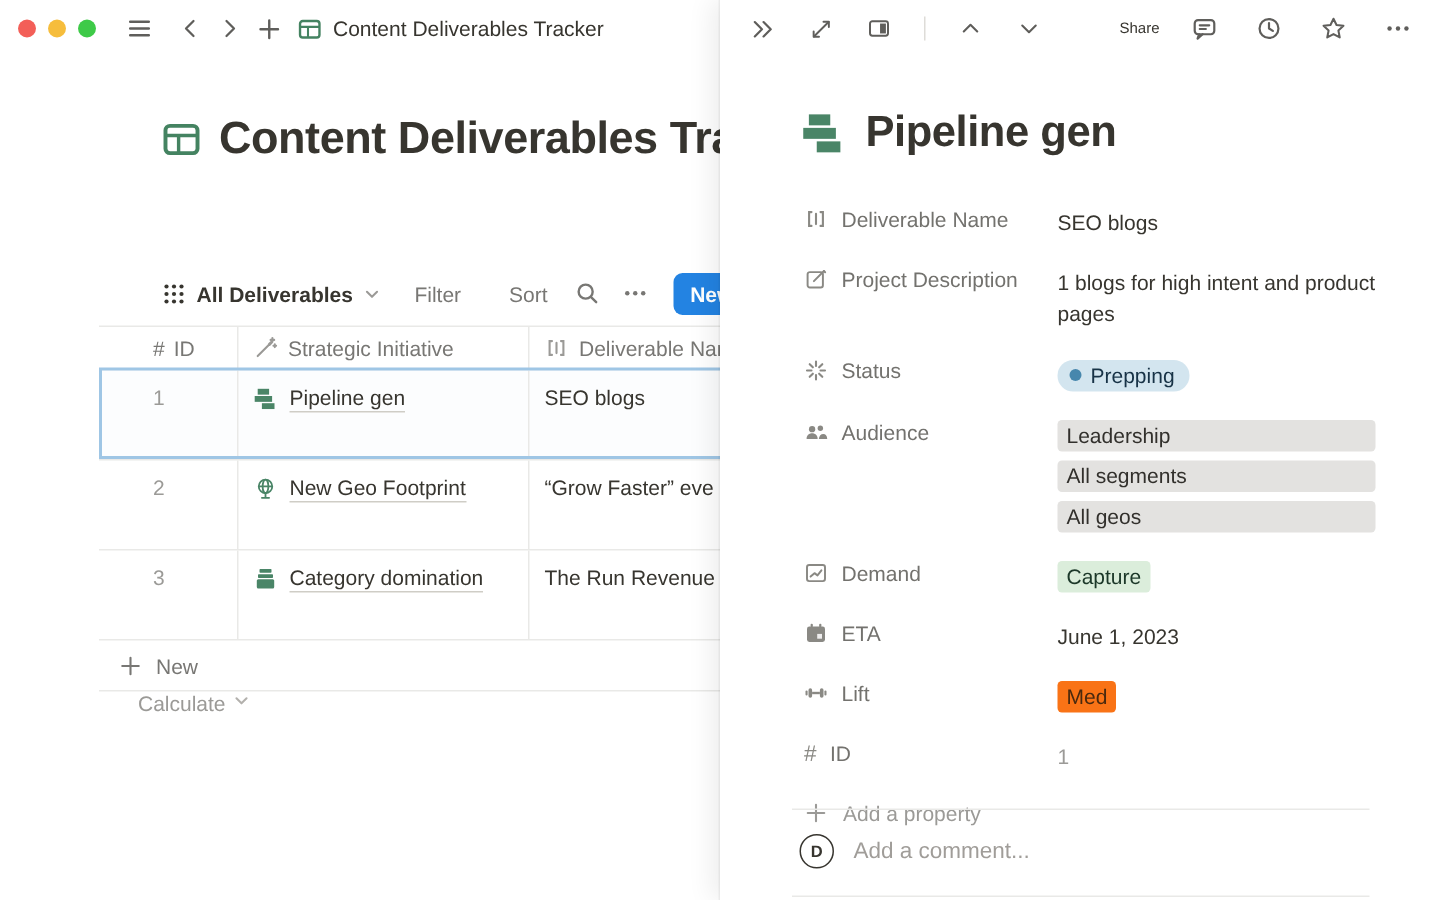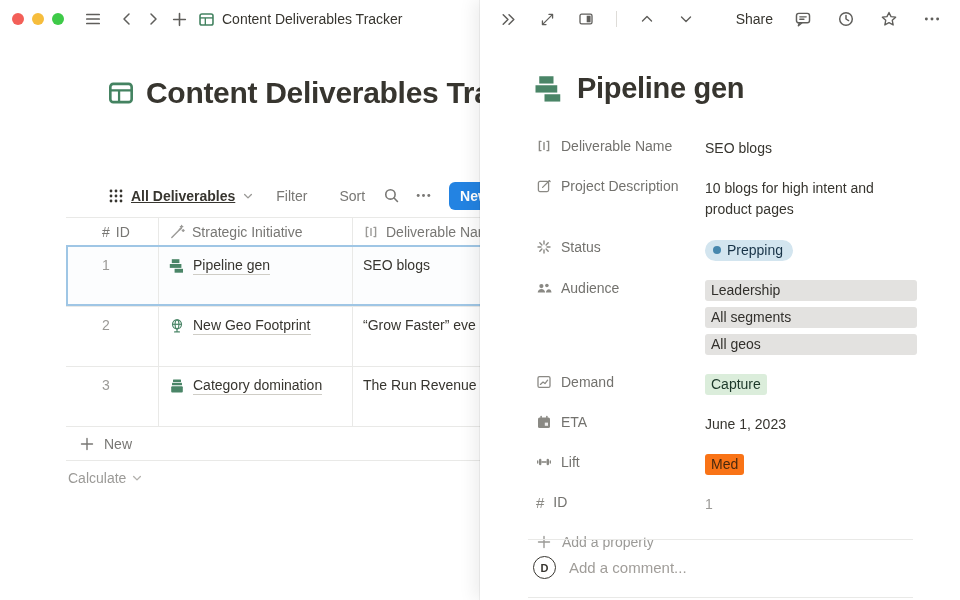--- a/index.html
+++ b/index.html
@@ -16,21 +16,21 @@
   .light.red { background:#f35f58; } .light.yellow { background:#f6bd3c; } .light.green { background:#3eca48; }
   .tb-btn { display:flex; align-items:center; justify-content:center; width:26px; height:26px;
     color:#5f5e5b; cursor:pointer; border-radius:4px; }
   .tb-title { display:flex; align-items:center; gap:7px; margin-left:6px; font-size:14px; color:#37352f; }
 
   .page-title-row { position:absolute; left:107px; top:70px; height:46px;
     display:flex; align-items:center; gap:11px; white-space:nowrap; }
   .page-title-row h1 { font-size:30px; font-weight:700; letter-spacing:-0.3px; }
 
   .toolbar { position:absolute; left:108px; top:181px; height:29px; display:flex; align-items:center; }
-  .view-switch { display:flex; align-items:center; gap:7px; font-size:14px; font-weight:600; cursor:pointer;text-decoration:underline; }
+  .view-switch { display:flex; align-items:center; gap:7px; font-size:14px; font-weight:600; cursor:pointer; }
   .tool-link { font-size:14px; color:#787774; cursor:pointer; }
   .icon-btn { display:flex; align-items:center; justify-content:center; width:24px; height:24px;
     color:#787774; cursor:pointer; }
   .new-btn { display:flex; align-items:stretch; margin-left:14px; height:28px; border-radius:6px;
     overflow:hidden; background:#2383e2; color:#fff; cursor:pointer; }
   .new-btn .main { display:flex; align-items:center; padding:0 11px; font-size:14px; font-weight:600; }
   .new-btn .split { display:flex; align-items:center; justify-content:center; width:25px;
     border-left:1px solid rgba(0,0,0,0.18); }
 
   .dtable { position:absolute; left:66px; top:217px; width:560px; font-size:14px; }
@@ -48,32 +48,32 @@
   .init-link { display:flex; align-items:center; gap:8px; cursor:pointer; }
   .init-link .txt { font-weight:500; border-bottom:1px solid #cfcdc6; padding-bottom:1px; }
   .row-selected::after { content:""; position:absolute; inset:-2px 0 0 0;
     border:2px solid #9fc6e5; pointer-events:none; }
   .row-selected { background:#fcfdfe; }
   .hash { font-size:14px; color:#787774; }
 
   .add-row { position:absolute; left:66px; top:428px; width:560px; height:33px; display:flex;
     align-items:center; gap:9px; padding-left:13px; color:#787774; font-size:14px;
     border-bottom:1px solid #e9e9e7; cursor:pointer; }
-  .calc-row { position:absolute; left:56px; top:461px; height:33px; display:flex; align-items:center;
+  .calc-row { position:absolute; left:80px; top:461px; height:33px; display:flex; align-items:flex-start;
     gap:5px; padding-left:12px; color:#9b9a97; font-size:14px; cursor:pointer; }
 
   
   .right-panel { position:absolute; left:480px; top:0; width:480px; height:600px; background:#fff;
     box-shadow:-1px 0 0 rgba(0,0,0,0.05), -6px 0 16px rgba(0,0,0,0.07); z-index:10; }
   .panel-header { display:flex; align-items:center; height:38px; padding:0 15px; color:#5f5e5b; }
   .ph-left { display:flex; align-items:center; gap:13px; }
   .vdiv { width:1px; height:16px; background:#dedcd8; margin:0 4px; }
   .ph-spacer { flex:1; }
   .ph-right { display:flex; align-items:center; gap:17px; color:#4d4b47; }
-  .share-label { font-size:14px; color:#37352f; cursor:pointer; }
+  .share-label { font-size:10px; color:#37352f; cursor:pointer; }
 
   .p-title { position:absolute; left:54px; top:72px; display:flex; align-items:center; gap:13px; }
   .p-title h2 { font-size:29px; font-weight:700; letter-spacing:-0.3px; }
 
   .props { position:absolute; left:56px; top:133px; right:24px; }
   .prop { display:flex; align-items:flex-start; padding:5px 0; margin-bottom:9px; min-height:30px; cursor:pointer; }
   .prop-label { width:169px; display:flex; align-items:center; gap:9px; color:#73726e; font-size:14px; }
   .prop-label .pico { color:#8a8984; display:flex; }
   .prop-value { width:212px; font-size:14px; line-height:21px; color:#37352f; }
   .prop-value.muted { color:#9b9a97; }
@@ -375,21 +375,21 @@
         <div class="prop-label">
           <span class="pico">
               <svg width="16" height="16" viewBox="0 0 16 16" fill="none" stroke="currentColor" stroke-width="1.3" stroke-linecap="round">
                 <rect x="2.4" y="3.4" width="10.2" height="10.2" rx="1.5"></rect>
                 <path d="M6.6 9.4 13.3 2.7"></path>
                 <path d="M13.3 2.7l.8.8"></path>
               </svg>
             </span>
           <span>Project Description</span>
         </div>
-        <div class="prop-value">10 blogs for high intent and product pages</div>
+        <div class="prop-value">1 blogs for high intent and product pages</div>
       </div>
 
       <div class="prop">
         <div class="prop-label">
           <span class="pico">
               <svg width="16" height="16" viewBox="0 0 16 16" fill="none" stroke="currentColor" stroke-width="1.4" stroke-linecap="round">
                 <path d="M11 8h3M10.1 10.1l2.1 2.1M8 11v3M5.9 10.1l-2.1 2.1M5 8H2M5.9 5.9 3.8 3.8M8 5V2M10.1 5.9l2.1-2.1"></path>
               </svg>
             </span>
           <span>Status</span>

